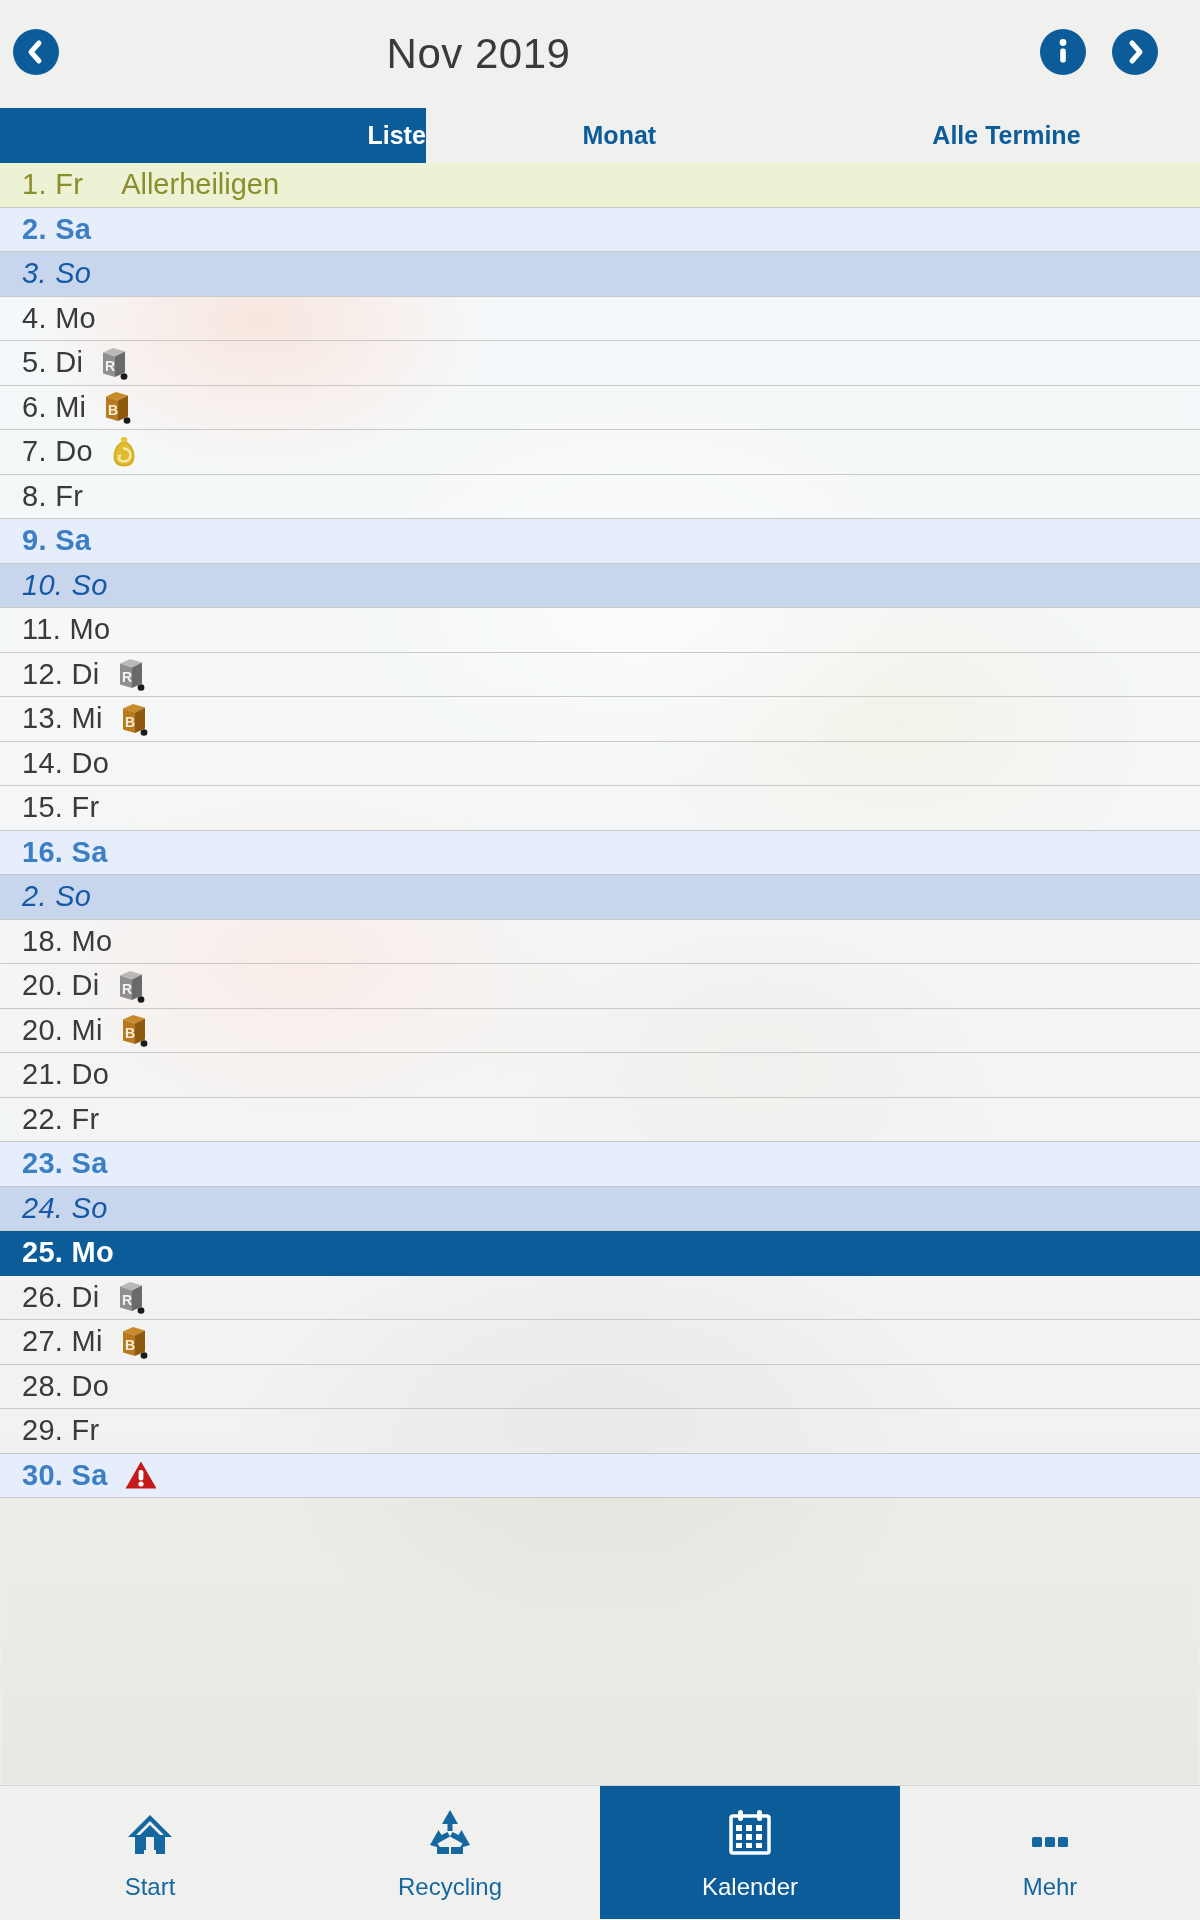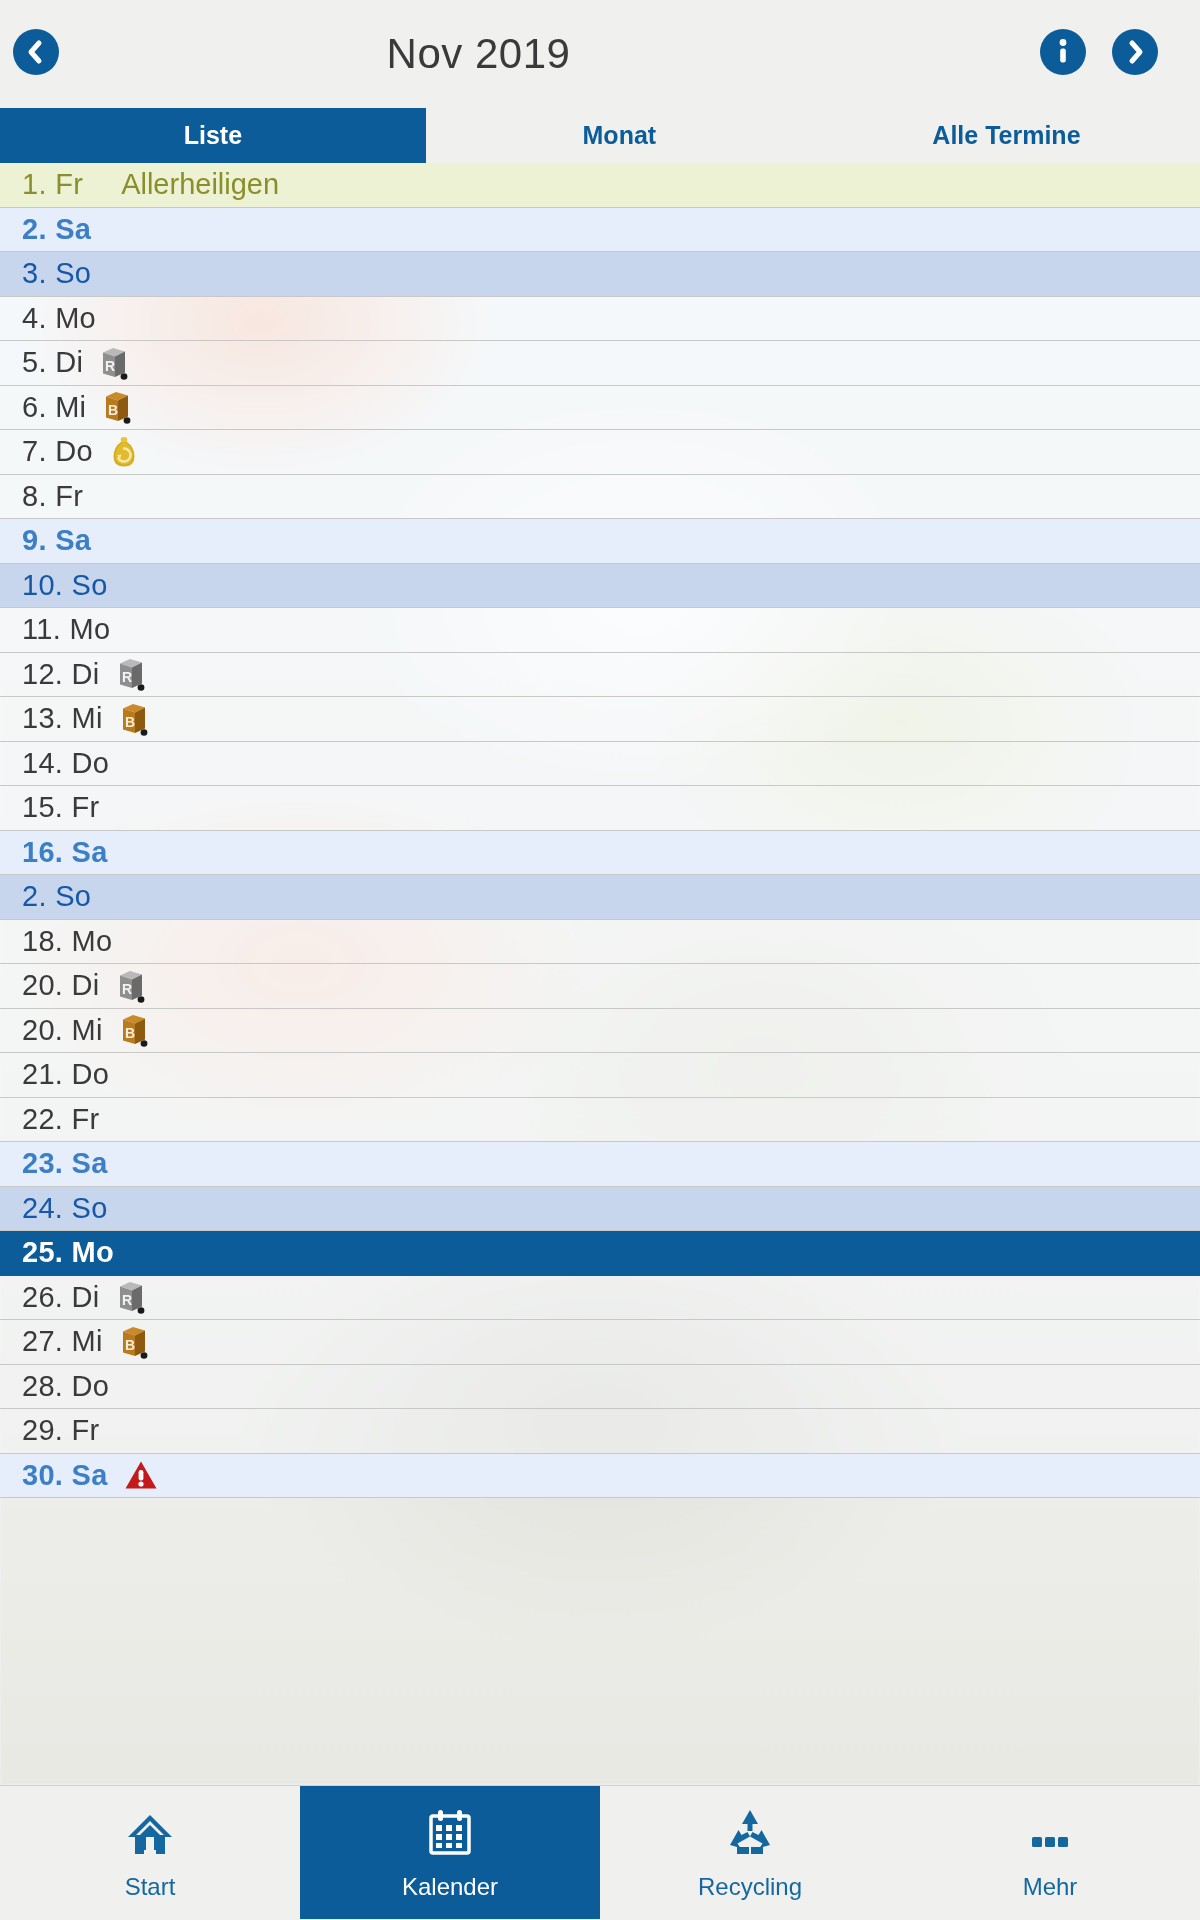--- a/index.html
+++ b/index.html
@@ -49,21 +49,21 @@
     background: #f0f0ef;
     display: flex;
   }
   .seg {
     height: 55px;
     display: flex; align-items: center; justify-content: center;
     font-size: 25px; font-weight: bold;
     color: #0b5c99;
     cursor: pointer;
   }
-  .seg.w1 { width: 440px; }
+  .seg.w1 { width: 440px; justify-content: flex-end; }
   .seg.w2 { width: 400px; }
   .seg.w3 { width: 400px; }
   .seg.active { background: #0b5c99; color: #ffffff; }
 
   
   .list-wrap {
     position: absolute; left: 0; top: 163px;
     width: 1200px; height: 1622px;
     overflow: hidden;
     background: #f4f7fa;
@@ -103,21 +103,21 @@
     margin-left: 38px;
     color: #3a3a3a;
     white-space: nowrap;
   }
   .icons { display: flex; align-items: center; margin-left: 16px; gap: 8px; }
 
   
   .row.weekday   { background: rgba(246,249,251,0.35); }
   .row.saturday  { background: #e6eefc; font-weight: bold; }
   .row.saturday .daylabel { color: #3d7fc4; }
-  .row.sunday    { background: #c7d6ec; }
+  .row.sunday    { background: #c7d6ec; font-style: italic; }
   .row.sunday .daylabel { color: #1558a8; }
   .row.holiday   { background: #eef2d4; }
   .row.holiday .daylabel, .row.holiday .event-text { color: #8a8f2b; }
   .row.today     { background: #0b5c99; border-bottom-color: #0b5c99; }
   .row.today .daylabel { color: #ffffff; font-weight: bold; }
 
   
   .ico { display:block; }
 
   
@@ -395,20 +395,35 @@
     <div class="tab">
       <span class="tabicon">
         <svg width="52" height="46" viewBox="0 0 52 46">
           <path d="M26 4 L48 26 L41 26 L41 43 L32 43 L32 30 L20 30 L20 43 L11 43 L11 26 L4 26 Z" fill="currentColor"></path>
           <path d="M26 10 L40 24 L36 24 L36 39 L16 39 L16 24 L12 24 Z" fill="#f0f0ef"></path>
           <path d="M26 14 L36 24 L36 39 L16 39 L16 24 Z" fill="currentColor"></path>
           <path d="M22 26 h8 v13 h-8 z" fill="#f0f0ef"></path>
         </svg>
       </span>
       <span class="tablabel">Start</span>
+    </div>
+
+    <div class="tab">
+      <span class="tabicon">
+        <svg width="52" height="50" viewBox="0 0 52 50">
+          <g fill="currentColor">
+            <path d="M26 3 L34 17 L28.5 17 L28.5 24 L23.5 24 L23.5 17 L18 17 Z"></path>
+            <path d="M6 38 L14.5 23 L17.5 28 L23.5 25 L26 29.5 L13.5 36.5 L16.5 41 Z"></path>
+            <path d="M46 38 L37.5 23 L34.5 28 L28.5 25 L26 29.5 L38.5 36.5 L35.5 41 Z"></path>
+            <path d="M13 40 h12 v7 h-12 z"></path>
+            <path d="M27 40 h12 v7 h-12 z"></path>
+          </g>
+        </svg>
+      </span>
+      <span class="tablabel">Recycling</span>
     </div>
 
     <div class="tab active">
       <span class="tabicon">
         <svg width="50" height="50" viewBox="0 0 50 50">
           <rect x="13" y="3" width="5" height="11" rx="2.5" fill="currentColor"></rect>
           <rect x="32" y="3" width="5" height="11" rx="2.5" fill="currentColor"></rect>
           <rect x="6" y="9" width="38" height="37" rx="2" fill="none" stroke="currentColor" stroke-width="3.5"></rect>
           <g fill="currentColor">
             <rect x="11" y="18" width="6" height="6"></rect>
@@ -421,35 +436,20 @@
             <rect x="21" y="36" width="6" height="5"></rect>
             <rect x="31" y="36" width="6" height="5"></rect>
           </g>
         </svg>
       </span>
       <span class="tablabel">Kalender</span>
     </div>
 
     <div class="tab">
       <span class="tabicon">
-        <svg width="52" height="50" viewBox="0 0 52 50">
-          <g fill="currentColor">
-            <path d="M26 3 L34 17 L28.5 17 L28.5 24 L23.5 24 L23.5 17 L18 17 Z"></path>
-            <path d="M6 38 L14.5 23 L17.5 28 L23.5 25 L26 29.5 L13.5 36.5 L16.5 41 Z"></path>
-            <path d="M46 38 L37.5 23 L34.5 28 L28.5 25 L26 29.5 L38.5 36.5 L35.5 41 Z"></path>
-            <path d="M13 40 h12 v7 h-12 z"></path>
-            <path d="M27 40 h12 v7 h-12 z"></path>
-          </g>
-        </svg>
-      </span>
-      <span class="tablabel">Recycling</span>
-    </div>
-
-    <div class="tab">
-      <span class="tabicon">
         <svg width="52" height="40" viewBox="0 0 52 40">
           <rect x="8" y="20" width="10" height="10" rx="1.5" fill="currentColor"></rect>
           <rect x="21" y="20" width="10" height="10" rx="1.5" fill="currentColor"></rect>
           <rect x="34" y="20" width="10" height="10" rx="1.5" fill="currentColor"></rect>
         </svg>
       </span>
       <span class="tablabel">Mehr</span>
     </div>
 
   </div>

